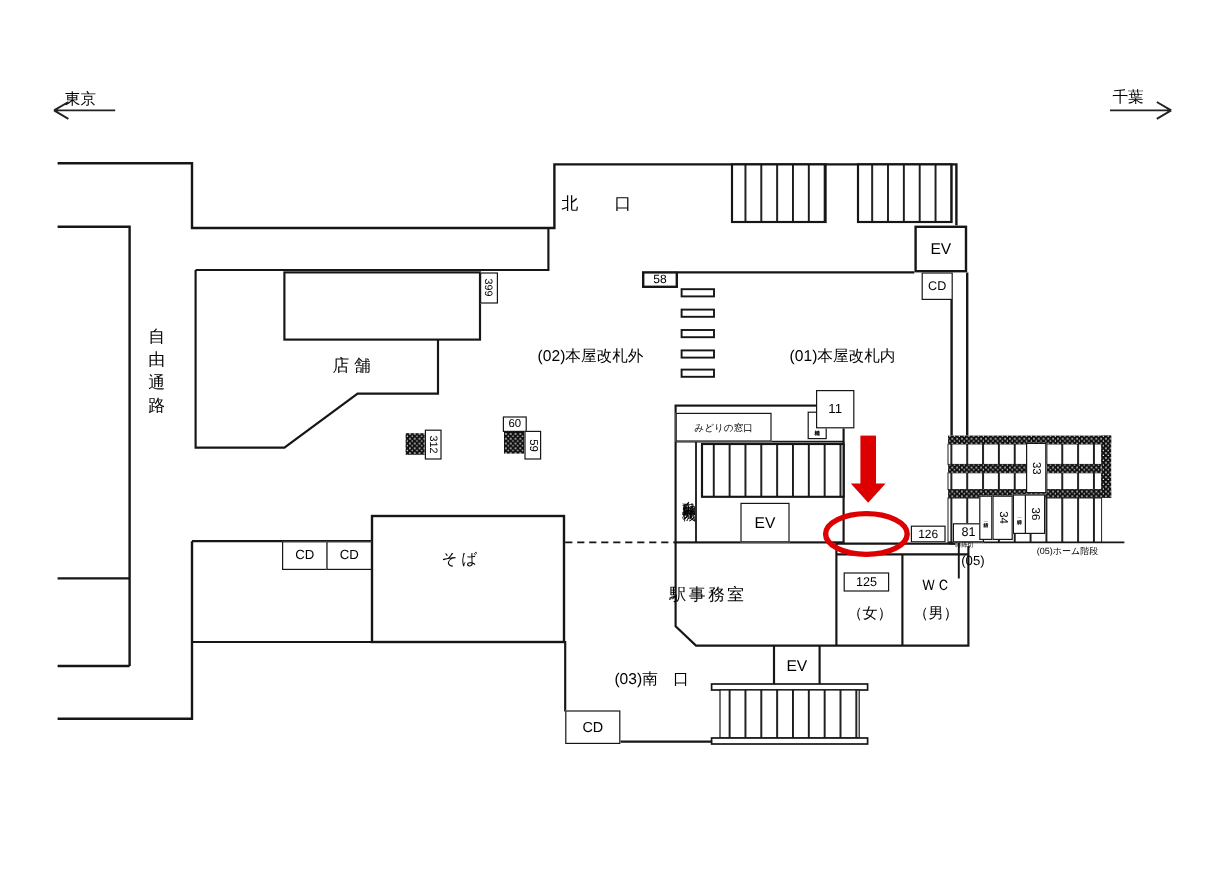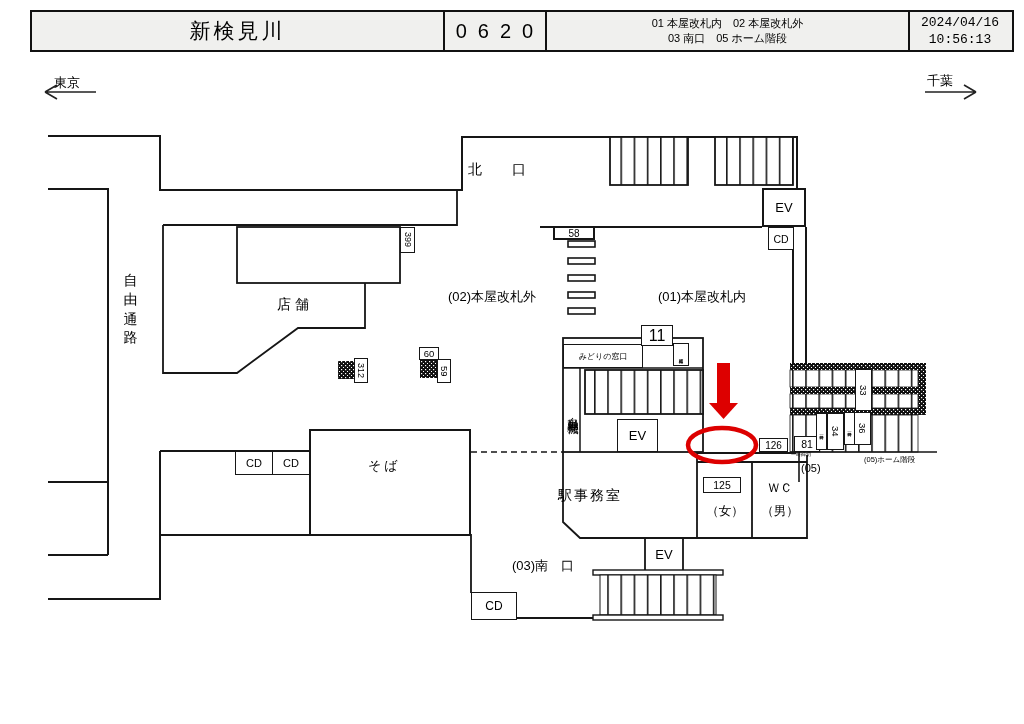--- a/index.html
+++ b/index.html
@@ -82,32 +82,20 @@
     <rect x="790" y="394" width="128" height="14" fill="url(#tr)" stroke="#161616" stroke-width="0.8"></rect>
     <rect x="790" y="415" width="128" height="37" fill="url(#tr)" stroke="#161616" stroke-width="0.8"></rect>
     <rect x="790" y="363" width="136" height="7" fill="url(#hx)"></rect>
     <rect x="790" y="387" width="66" height="7" fill="url(#hx)"></rect>
     <rect x="872" y="387" width="46" height="7" fill="url(#hx)"></rect>
     <rect x="790" y="408" width="136" height="7" fill="url(#hx)"></rect>
     <rect x="918" y="363" width="8" height="52" fill="url(#hx)"></rect>
     <path fill="none" stroke="#161616" stroke-width="1.6" d="M790,452 H937 M799,452 V482"></path>
   </svg>
 
-  <div id="hdr">
-    <div class="cell hd-sep" style="width:413px;font-size:21px;letter-spacing:3px;">新検見川</div>
-    <div class="cell hd-sep" style="width:102px;font-size:20px;letter-spacing:11px;padding-left:10px;">0620</div>
-    <div class="col hd-sep" style="width:363px;font-size:11px;line-height:15px;">
-      <span>01 本屋改札内　02 本屋改札外</span>
-      <span>03 南口　05 ホーム階段</span>
-    </div>
-    <div class="col" style="width:100px;font-size:13px;line-height:17px;font-family:'Liberation Mono','DejaVu Sans Mono',monospace;">
-      <span>2024/04/16</span>
-      <span>10:56:13</span>
-    </div>
-  </div>
 
   <div class="lbl" style="left:54px;top:74px;font-size:13px;">東京</div>
   <div class="lbl" style="left:927px;top:72px;font-size:13px;">千葉</div>
 
   <div class="lbl" style="left:468px;top:161px;font-size:14px;letter-spacing:8px;">北　口</div>
   <div class="lbl vt" style="left:122px;top:262px;height:135px;font-size:14px;letter-spacing:19px;">自由通路</div>
   <div class="lbl" style="left:277px;top:296px;font-size:14px;letter-spacing:4px;">店舗</div>
   <div class="lbl" style="left:448px;top:288px;font-size:13px;">(02)本屋改札外</div>
   <div class="lbl" style="left:658px;top:288px;font-size:13px;">(01)本屋改札内</div>
   <div class="lbl" style="left:512px;top:557px;font-size:13px;">(03)南　口</div>
@@ -132,26 +120,26 @@
 
   <div class="abs col" style="left:699px;top:477px;width:52px;height:46px;font-size:12.5px;line-height:23px;">
     <span>ＷＣ</span>
     <span>（女）</span>
   </div>
   <div class="abs col" style="left:754px;top:477px;width:52px;height:46px;font-size:12.5px;line-height:23px;">
     <span>ＷＣ</span>
     <span>（男）</span>
   </div>
 
-  <div class="abs box b2 cell" style="left:553px;top:226px;width:42px;height:14px;font-size:10px;">58</div>
+  <div class="abs box b2 cell" style="left:535px;top:226px;width:30px;height:14px;font-size:10px;">58</div>
   <div class="abs box cell vt" style="left:400px;top:227px;width:15px;height:26px;font-size:9px;">399</div>
   <div class="abs box cell vt" style="left:354px;top:358px;width:14px;height:25px;font-size:9px;">312</div>
   <div class="abs box cell" style="left:419px;top:347px;width:20px;height:13px;font-size:9.5px;">60</div>
   <div class="abs box cell vt" style="left:437px;top:359px;width:14px;height:24px;font-size:9.5px;">59</div>
-  <div class="abs box cell" style="left:641px;top:325px;width:32px;height:21px;font-size:16px;">11</div>
+  <div class="abs box cell" style="left:680px;top:325px;width:32px;height:32px;font-size:11px;">11</div>
   <div class="abs box cell" style="left:703px;top:437px;width:38px;height:16px;font-size:10.5px;margin-top:40px;">125</div>
   <div class="abs box cell" style="left:759px;top:438px;width:29px;height:14px;font-size:10px;">126</div>
   <div class="abs box cell" style="left:794px;top:436px;width:26px;height:16px;font-size:10.5px;">81</div>
   <div class="abs cell vt" style="left:855px;top:369px;width:17px;height:42px;font-size:9.5px;background:#fff;border:1px solid #161616;">33</div>
   <div class="abs cell vt" style="left:827px;top:413px;width:17px;height:37px;font-size:9.5px;background:#fff;border:1px solid #161616;">34</div>
   <div class="abs cell vt" style="left:854px;top:412px;width:17px;height:33px;font-size:9.5px;background:#fff;border:1px solid #161616;">36</div>
 
   <div class="abs cell vt" style="left:816px;top:413px;width:11px;height:37px;font-size:4px;background:#fff;border:1px solid #161616;">一時締切</div>
   <div class="abs cell vt" style="left:844px;top:412px;width:11px;height:33px;font-size:4px;background:#fff;border:1px solid #161616;">一時締切</div>
   <div class="lbl" style="left:791px;top:451px;font-size:5px;">一時締切</div>

